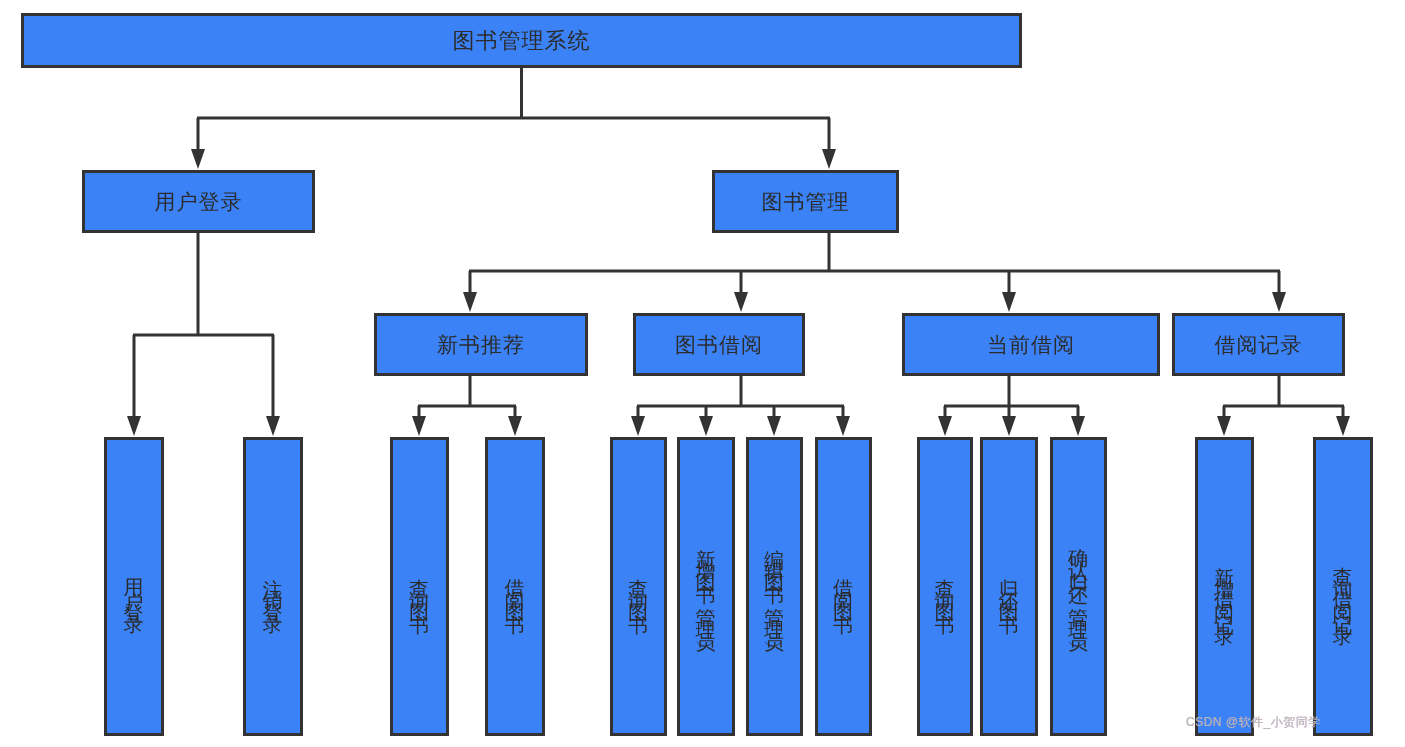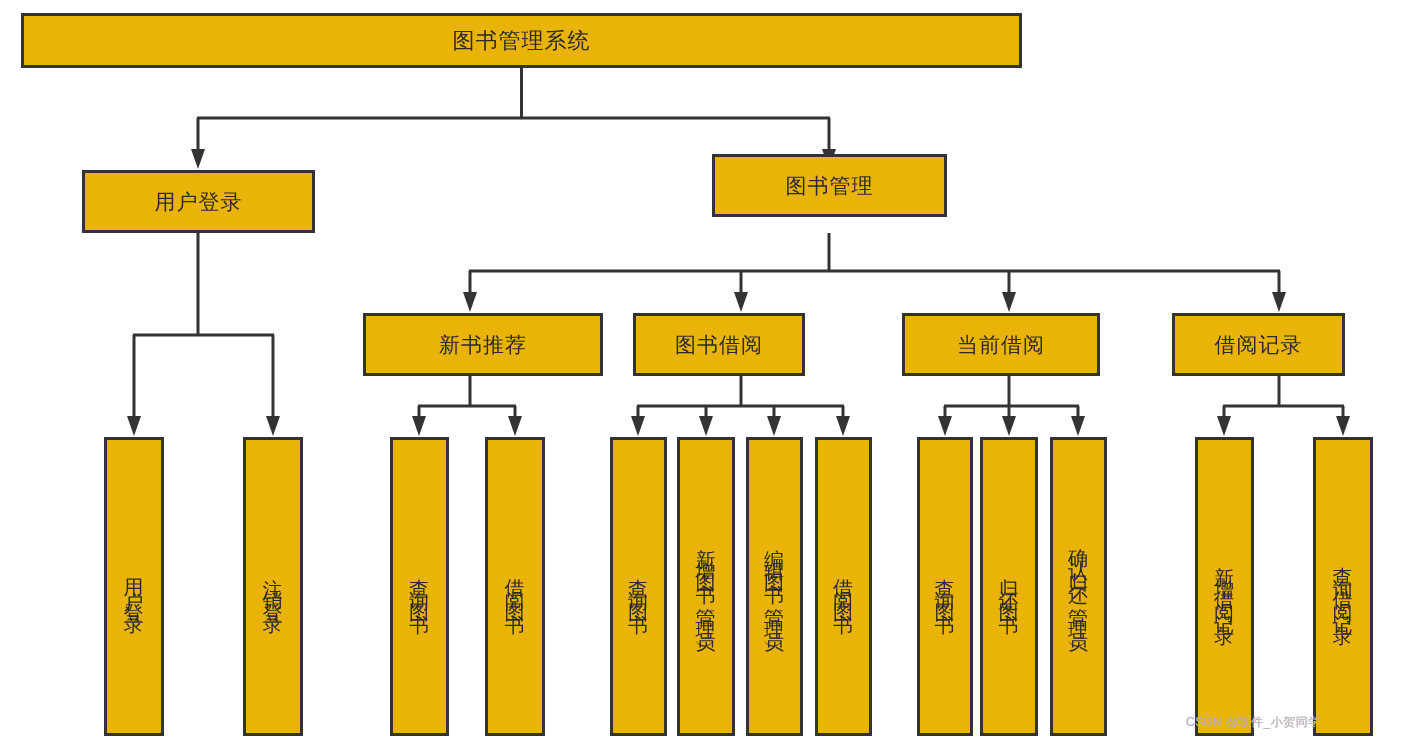--- a/index.html
+++ b/index.html
@@ -30,21 +30,21 @@
   }
   .wires path {
     stroke: var(--line);
     stroke-width: 3;
     fill: none;
   }
   .wires polygon { fill: var(--line); }
   .box {
     position: absolute;
     border: 3px solid var(--box-border);
-    background: #eab308;
+    background: #3b82f6;
     display: flex;
     align-items: center;
     justify-content: center;
     color: var(--text);
   }
   .hlabel {
     font-size: 21px;
     letter-spacing: 1px;
     white-space: nowrap;
   }
@@ -112,31 +112,31 @@
     <polygon points="1336,416 1350,416 1343,436"></polygon>
   </svg>
 
   <div class="box root" style="left:21px;top:13px;width:1001px;height:55px">
     <span class="hlabel">图书管理系统</span>
   </div>
 
   <div class="box" style="left:82px;top:170px;width:233px;height:63px">
     <span class="hlabel">用户登录</span>
   </div>
-  <div class="box" style="left:712px;top:154px;width:235px;height:63px">
+  <div class="box" style="left:712px;top:170px;width:187px;height:63px">
     <span class="hlabel">图书管理</span>
   </div>
 
-  <div class="box" style="left:363px;top:313px;width:240px;height:63px">
+  <div class="box" style="left:374px;top:313px;width:214px;height:63px">
     <span class="hlabel">新书推荐</span>
   </div>
   <div class="box" style="left:633px;top:313px;width:172px;height:63px">
     <span class="hlabel">图书借阅</span>
   </div>
-  <div class="box" style="left:902px;top:313px;width:198px;height:63px">
+  <div class="box" style="left:902px;top:313px;width:258px;height:63px">
     <span class="hlabel">当前借阅</span>
   </div>
   <div class="box" style="left:1172px;top:313px;width:173px;height:63px">
     <span class="hlabel">借阅记录</span>
   </div>
 
   <div class="box vbox" style="left:104px;width:60px">
     <span class="vlabel">用户登录</span>
   </div>
   <div class="box vbox" style="left:243px;width:60px">

